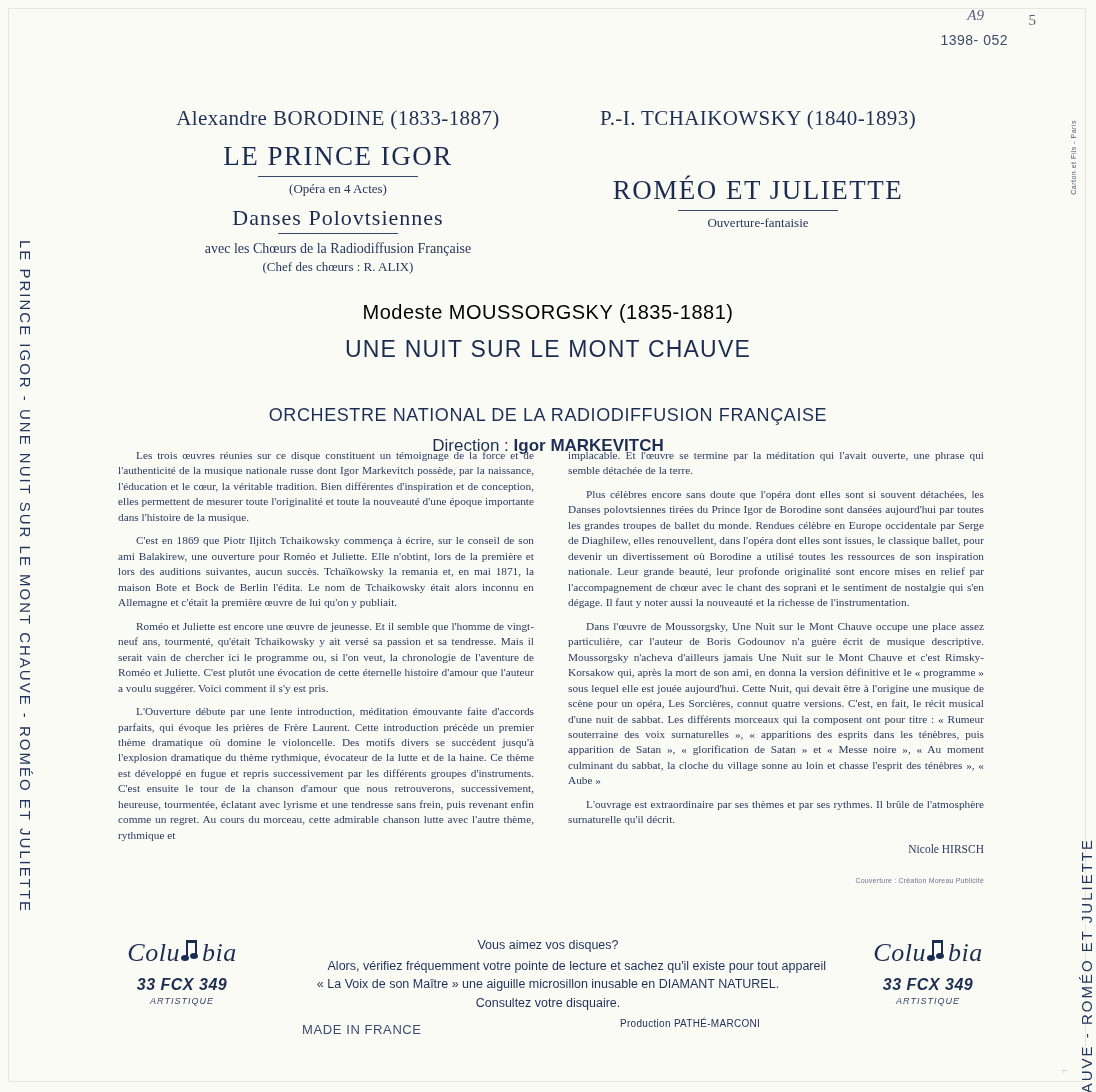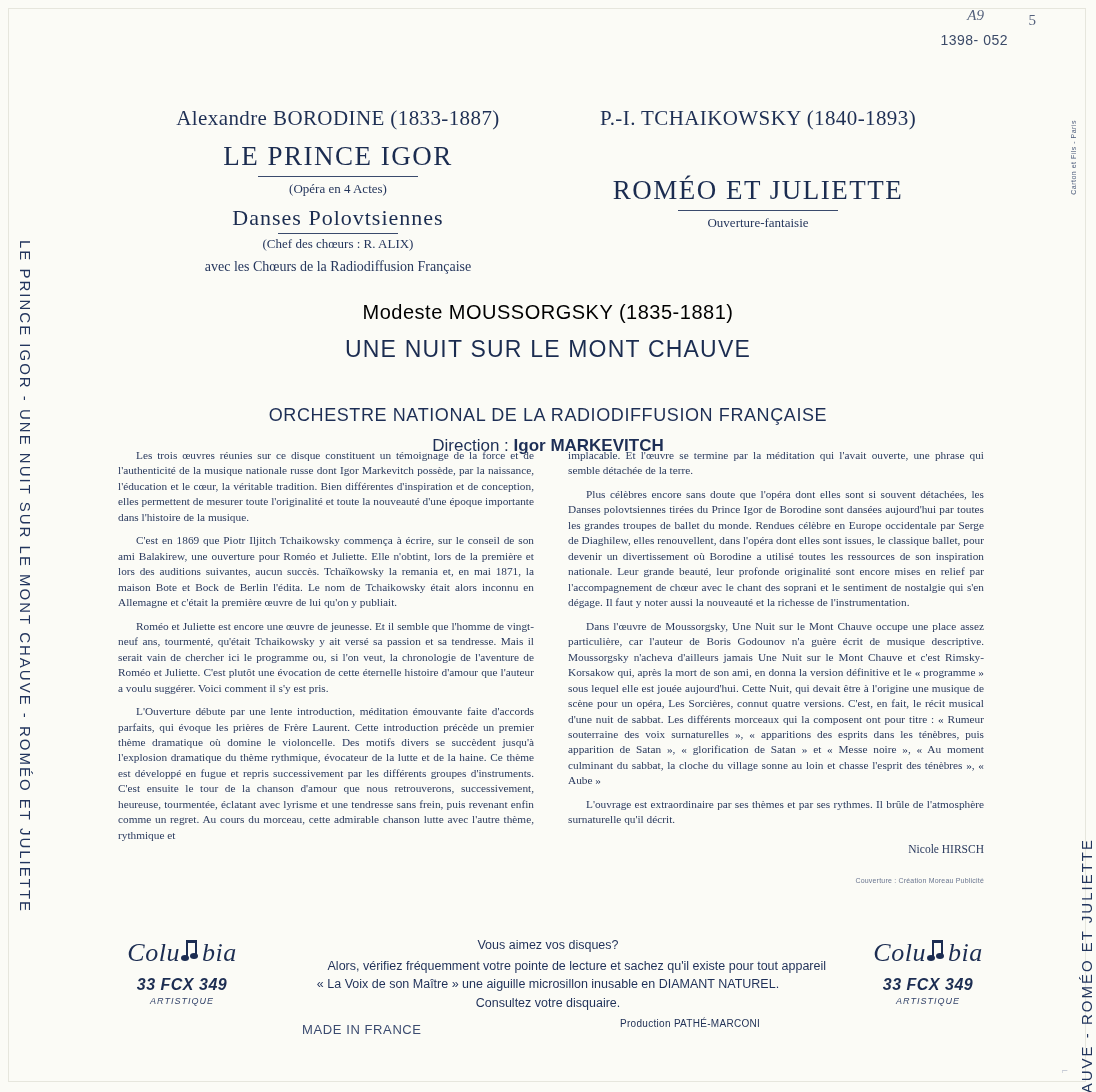--- a/index.html
+++ b/index.html
@@ -332,22 +332,22 @@
   <div class="works">
     <div class="work-cols">
 
       <div class="work-col">
         <div class="composer">Alexandre BORODINE (1833-1887)</div>
         <div class="title-main">LE PRINCE IGOR</div>
         <div class="rule"></div>
         <div class="subtitle">(Opéra en 4 Actes)</div>
         <div class="title-second">Danses Polovtsiennes</div>
         <div class="rule short tight"></div>
+        <div class="credit-line">avec les Chœurs de la Radiodiffusion Française</div>
         <div class="credit-line small">(Chef des chœurs : R. ALIX)</div>
-        <div class="credit-line">avec les Chœurs de la Radiodiffusion Française</div>
       </div>
 
       <div class="work-col">
         <div class="composer">P.-I. TCHAIKOWSKY (1840-1893)</div>
         <div class="title-main" style="margin-top:44px;">ROMÉO ET JULIETTE</div>
         <div class="rule"></div>
         <div class="subtitle">Ouverture-fantaisie</div>
       </div>
 
     </div>

